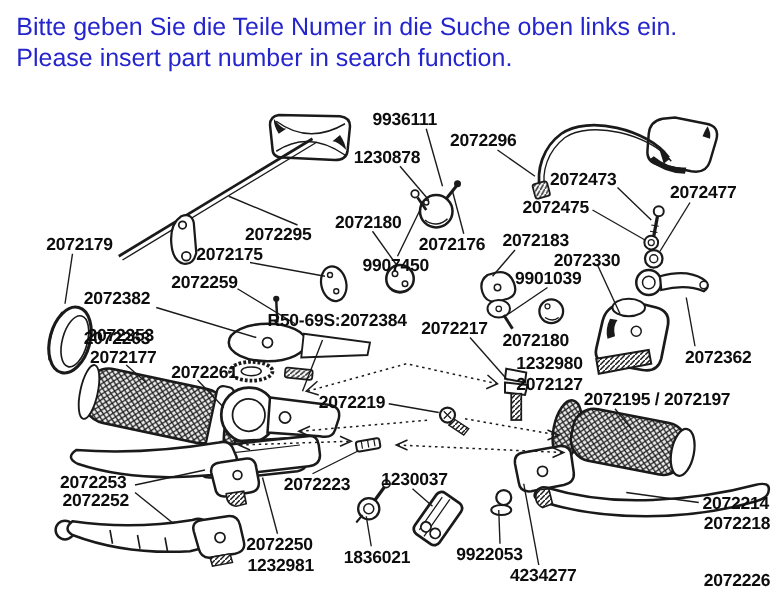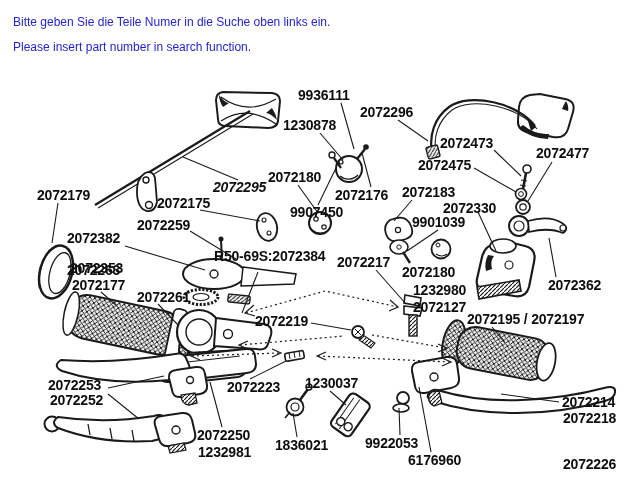--- a/index.html
+++ b/index.html
@@ -1,18 +1,18 @@
 <!DOCTYPE html>
 <html><head>
 <meta charset="utf-8">
 <style>
   html,body{margin:0;padding:0;background:#fff;}
   .stage{position:relative;width:625px;height:480px;background:#ffffff;overflow:hidden;
          font-family:"Liberation Sans",sans-serif;}
-  .instructions{position:absolute;left:13px;top:10px;font-size:12px;line-height:24.5px;
+  .instructions{position:absolute;left:13px;top:10px;font-size:20px;line-height:24.5px;
                 font-weight:400;letter-spacing:0;white-space:nowrap;}
   .art{position:absolute;left:0;top:0;}
   .labels-layer{position:absolute;left:0;top:0;width:525px;height:480px;pointer-events:none;}
   .part-label{position:absolute;font-weight:bold;font-size:14px;line-height:14px;
               letter-spacing:-0.2px;white-space:pre;margin-top:-1px;}
 </style>
 </head>
 <body>
 
 <div class="stage">
@@ -277,21 +277,21 @@
   </svg>
 
   <div class="labels-layer" style="color: rgb(13, 13, 13);">
       <span class="part-label" style="left: 298px; top: 89px;">9936111</span>
       <span class="part-label" style="left: 360px; top: 106px;">2072296</span>
       <span class="part-label" style="left: 283px; top: 119px;">1230878</span>
       <span class="part-label" style="left: 440px; top: 137px;">2072473</span>
       <span class="part-label" style="left: 536px; top: 147px;">2072477</span>
       <span class="part-label" style="left: 418px; top: 159px;">2072475</span>
       <span class="part-label" style="left: 268px; top: 171px;">2072180</span>
-      <span class="part-label" style="left: 213px; top: 181px; font-style: italic;">2072295</span>
+      <span class="part-label" style="left: 196px; top: 181px;">2072295</span>
       <span class="part-label" style="left: 402px; top: 186px;">2072183</span>
       <span class="part-label" style="left: 37px; top: 189px;">2072179</span>
       <span class="part-label" style="left: 335px; top: 189px;">2072176</span>
       <span class="part-label" style="left: 157px; top: 197px;">2072175</span>
       <span class="part-label" style="left: 443px; top: 202px;">2072330</span>
       <span class="part-label" style="left: 290px; top: 206px;">9907450</span>
       <span class="part-label" style="left: 412px; top: 216px;">9901039</span>
       <span class="part-label" style="left: 137px; top: 219px;">2072259</span>
       <span class="part-label" style="left: 67px; top: 232px;">2072382</span>
       <span class="part-label" style="left: 214px; top: 250px;">R50-69S:2072384</span>
@@ -310,15 +310,15 @@
       <span class="part-label" style="left: 48px; top: 379px;">2072253</span>
       <span class="part-label" style="left: 227px; top: 381px;">2072223</span>
       <span class="part-label" style="left: 50px; top: 394px;">2072252</span>
       <span class="part-label" style="left: 562px; top: 396px;">2072214</span>
       <span class="part-label" style="left: 563px; top: 412px;">2072218</span>
       <span class="part-label" style="left: 197px; top: 429px;">2072250</span>
       <span class="part-label" style="left: 563px; top: 429px; margin-top: 28px;">2072226</span>
       <span class="part-label" style="left: 365px; top: 437px;">9922053</span>
       <span class="part-label" style="left: 275px; top: 439px;">1836021</span>
       <span class="part-label" style="left: 198px; top: 446px;">1232981</span>
-      <span class="part-label" style="left: 408px; top: 454px;">6176960</span>
+      <span class="part-label" style="left: 408px; top: 454px;">4234277</span>
     </div>
 </div>
 
 </body></html>

